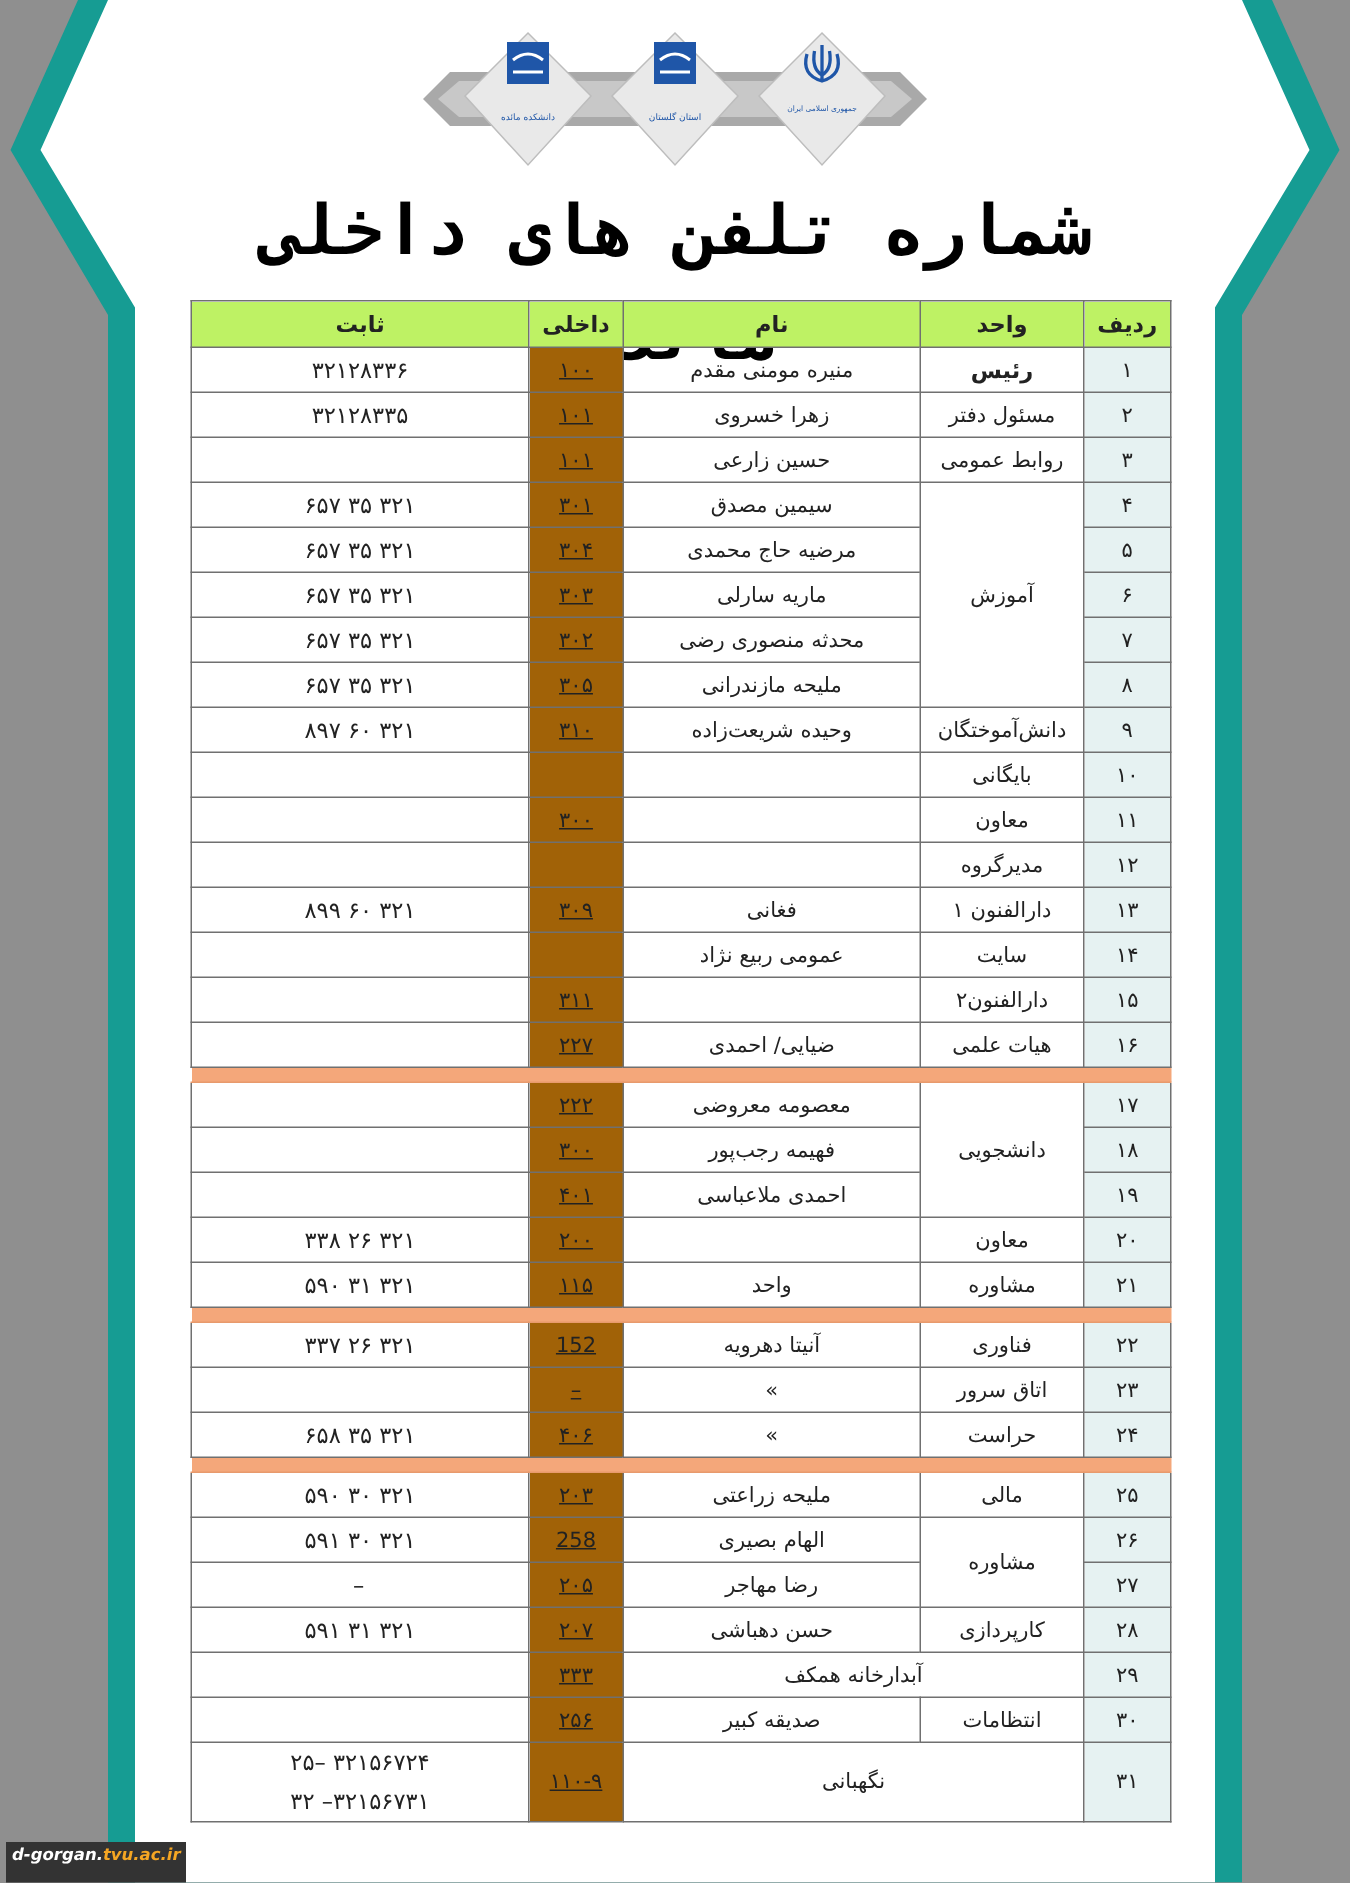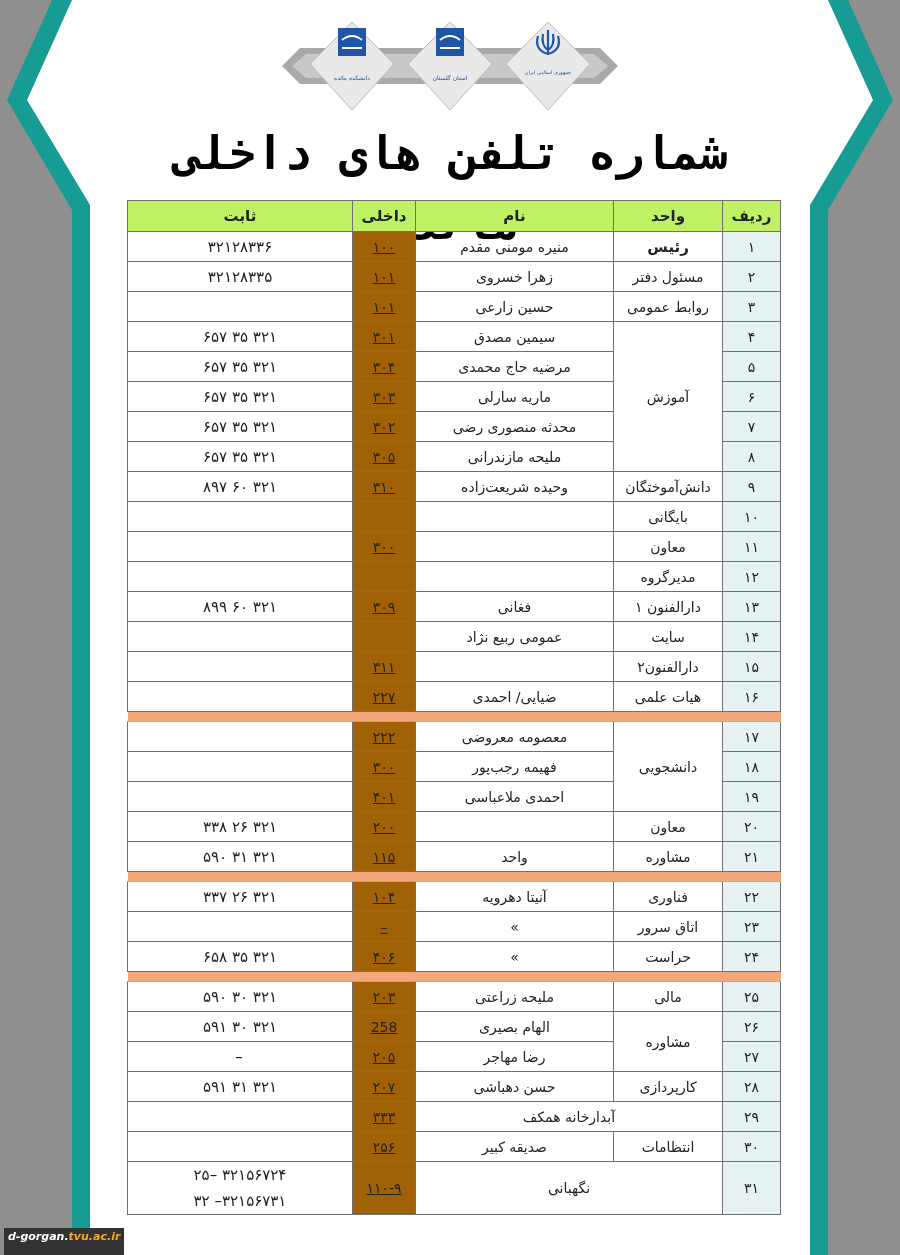--- a/index.html
+++ b/index.html
@@ -240,21 +240,21 @@
     </tr>
 
     <tr class="sep">
         <td colspan="5"></td>
       </tr>
 
     <tr>
       <td class="radif">۲۲</td>
       <td>فناوری</td>
       <td>آنیتا دهرویه</td>
-      <td class="ext">۱۰۴</td>
+      <td class="ext">152</td>
       <td class="phone">۳۲۱ ۲۶ ۳۳۷</td>
     </tr>
     <tr>
       <td class="radif">۲۳</td>
       <td>اتاق سرور</td>
       <td>»</td>
       <td class="ext">–</td>
       <td class="phone"></td>
     </tr>
     <tr>

